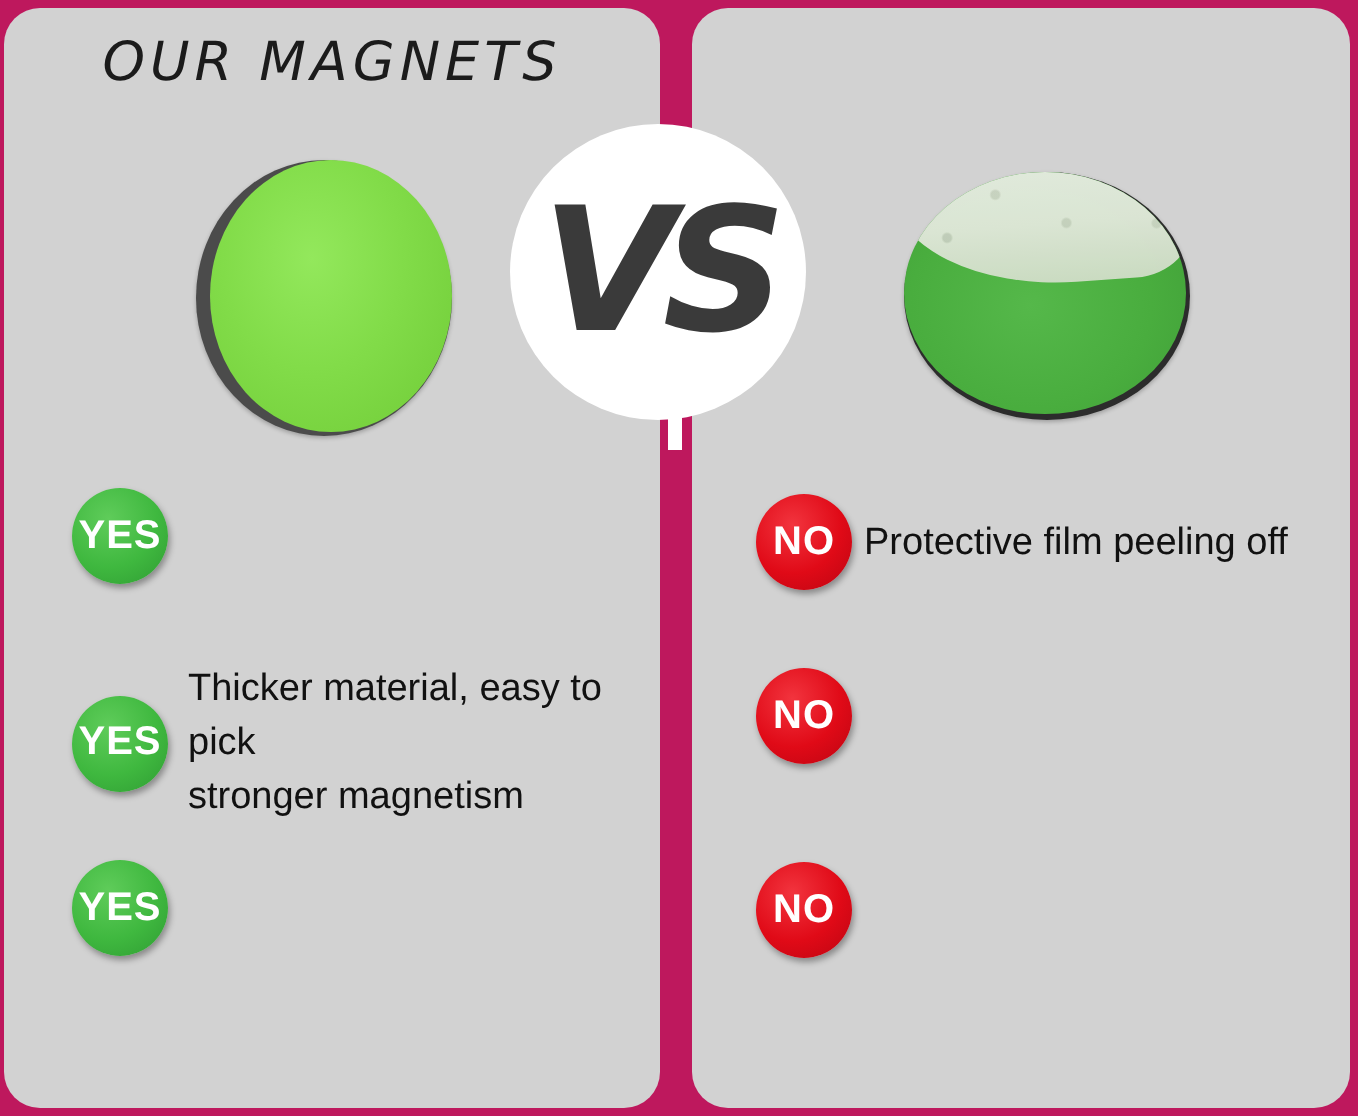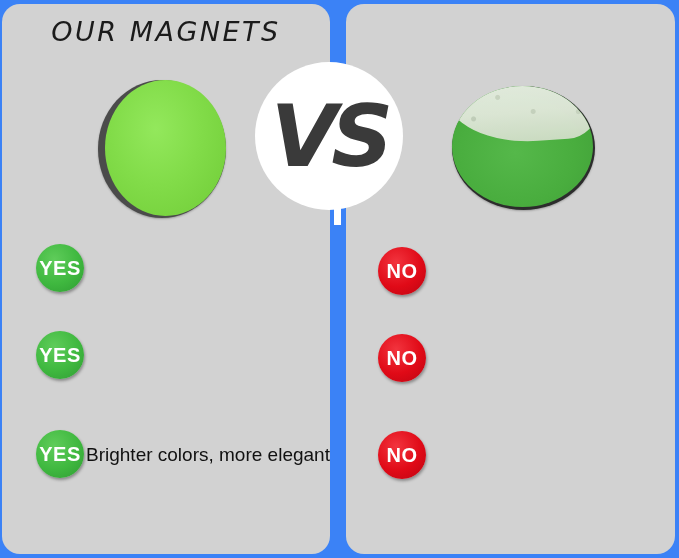--- a/index.html
+++ b/index.html
@@ -4,21 +4,21 @@
 <style>
   html, body {
     margin: 0;
     padding: 0;
     background: #ffffff;
   }
   #canvas {
     position: relative;
     width: 679px;
     height: 558px;
-    background: #3b82f6;
+    background: #be185d;
     overflow: hidden;
     font-family: "Liberation Sans", sans-serif;
   }
 
   
   .panel {
     position: absolute;
     top: 4px;
     height: 550px;
     background: #d2d2d2;
@@ -206,32 +206,34 @@
     <div class="magnet-wrap" id="magnet-ours">
       <div class="face"></div>
     </div>
 
     <div class="row" id="row-l1">
       <div class="badge badge-yes">YES</div>
     </div>
 
     <div class="row" id="row-l2">
       <div class="badge badge-yes">YES</div>
+      <div class="row-text">Thicker material,  easy to pick
+stronger magnetism</div>
     </div>
 
     <div class="row" id="row-l3">
       <div class="badge badge-yes">YES</div>
-      <div class="row-text">Brighter colors, more elegant</div>
     </div>
   </div>
 
   <div class="panel" id="panel-right">
 
     <div class="row" id="row-r1" style="left:4px;">
       <div class="badge badge-no">NO</div>
+      <div class="row-text">Protective film peeling off</div>
     </div>
 
     <div class="row" id="row-r2" style="left:4px;">
       <div class="badge badge-no">NO</div>
     </div>
 
     <div class="row" id="row-r3" style="left:4px;">
       <div class="badge badge-no">NO</div>
     </div>
   </div>

